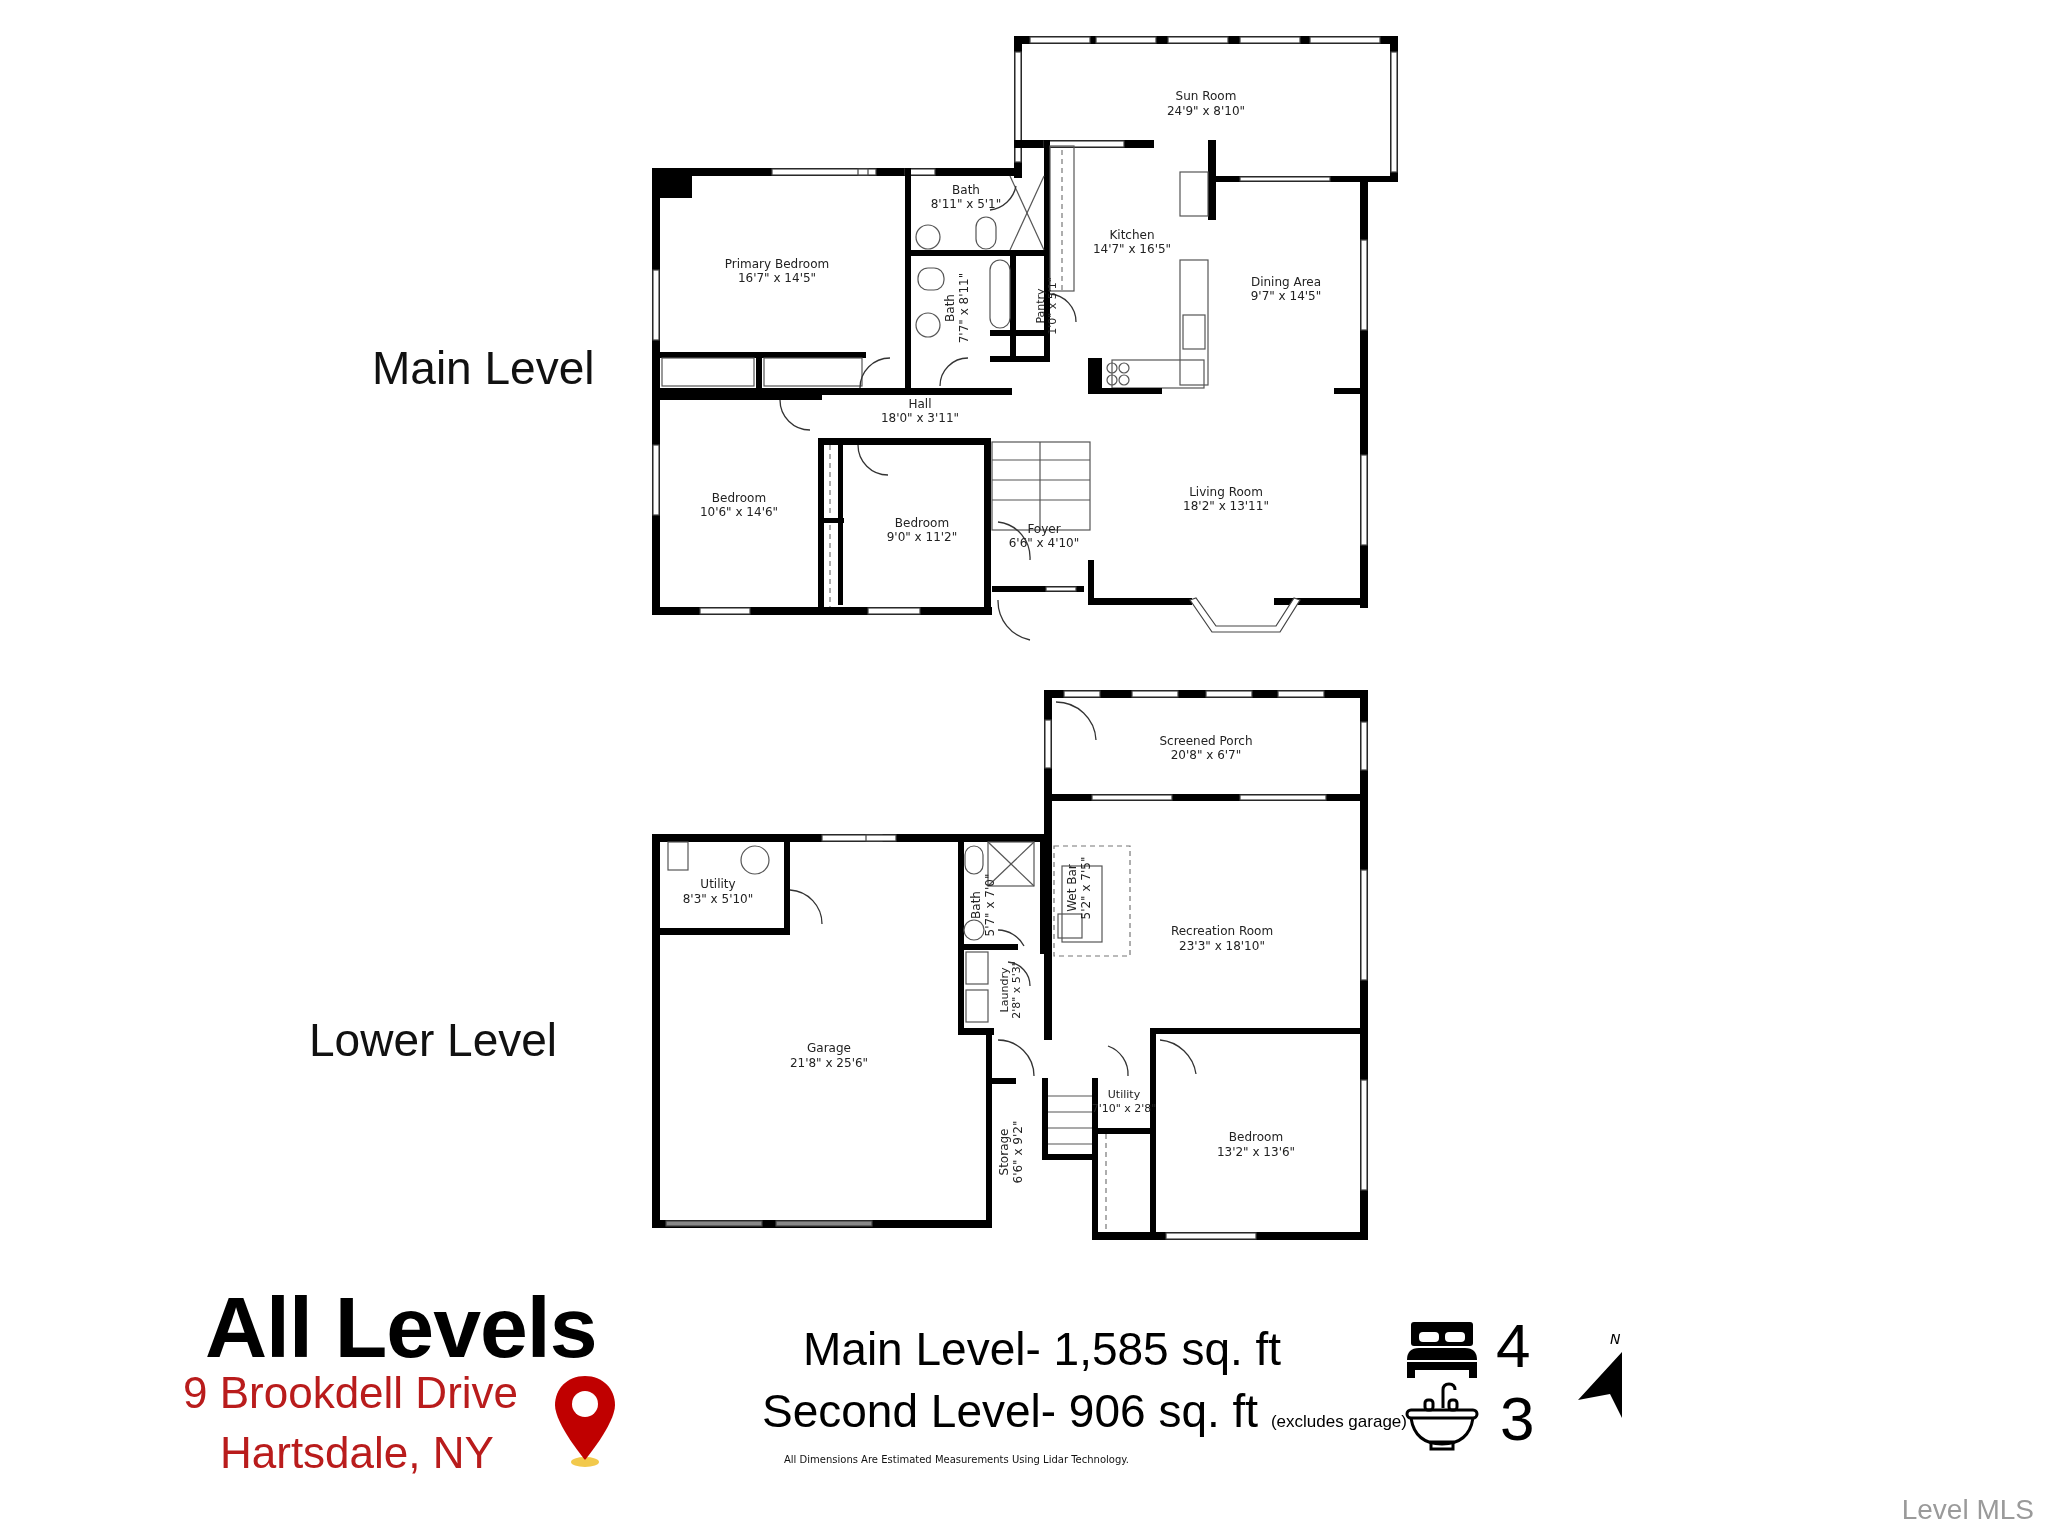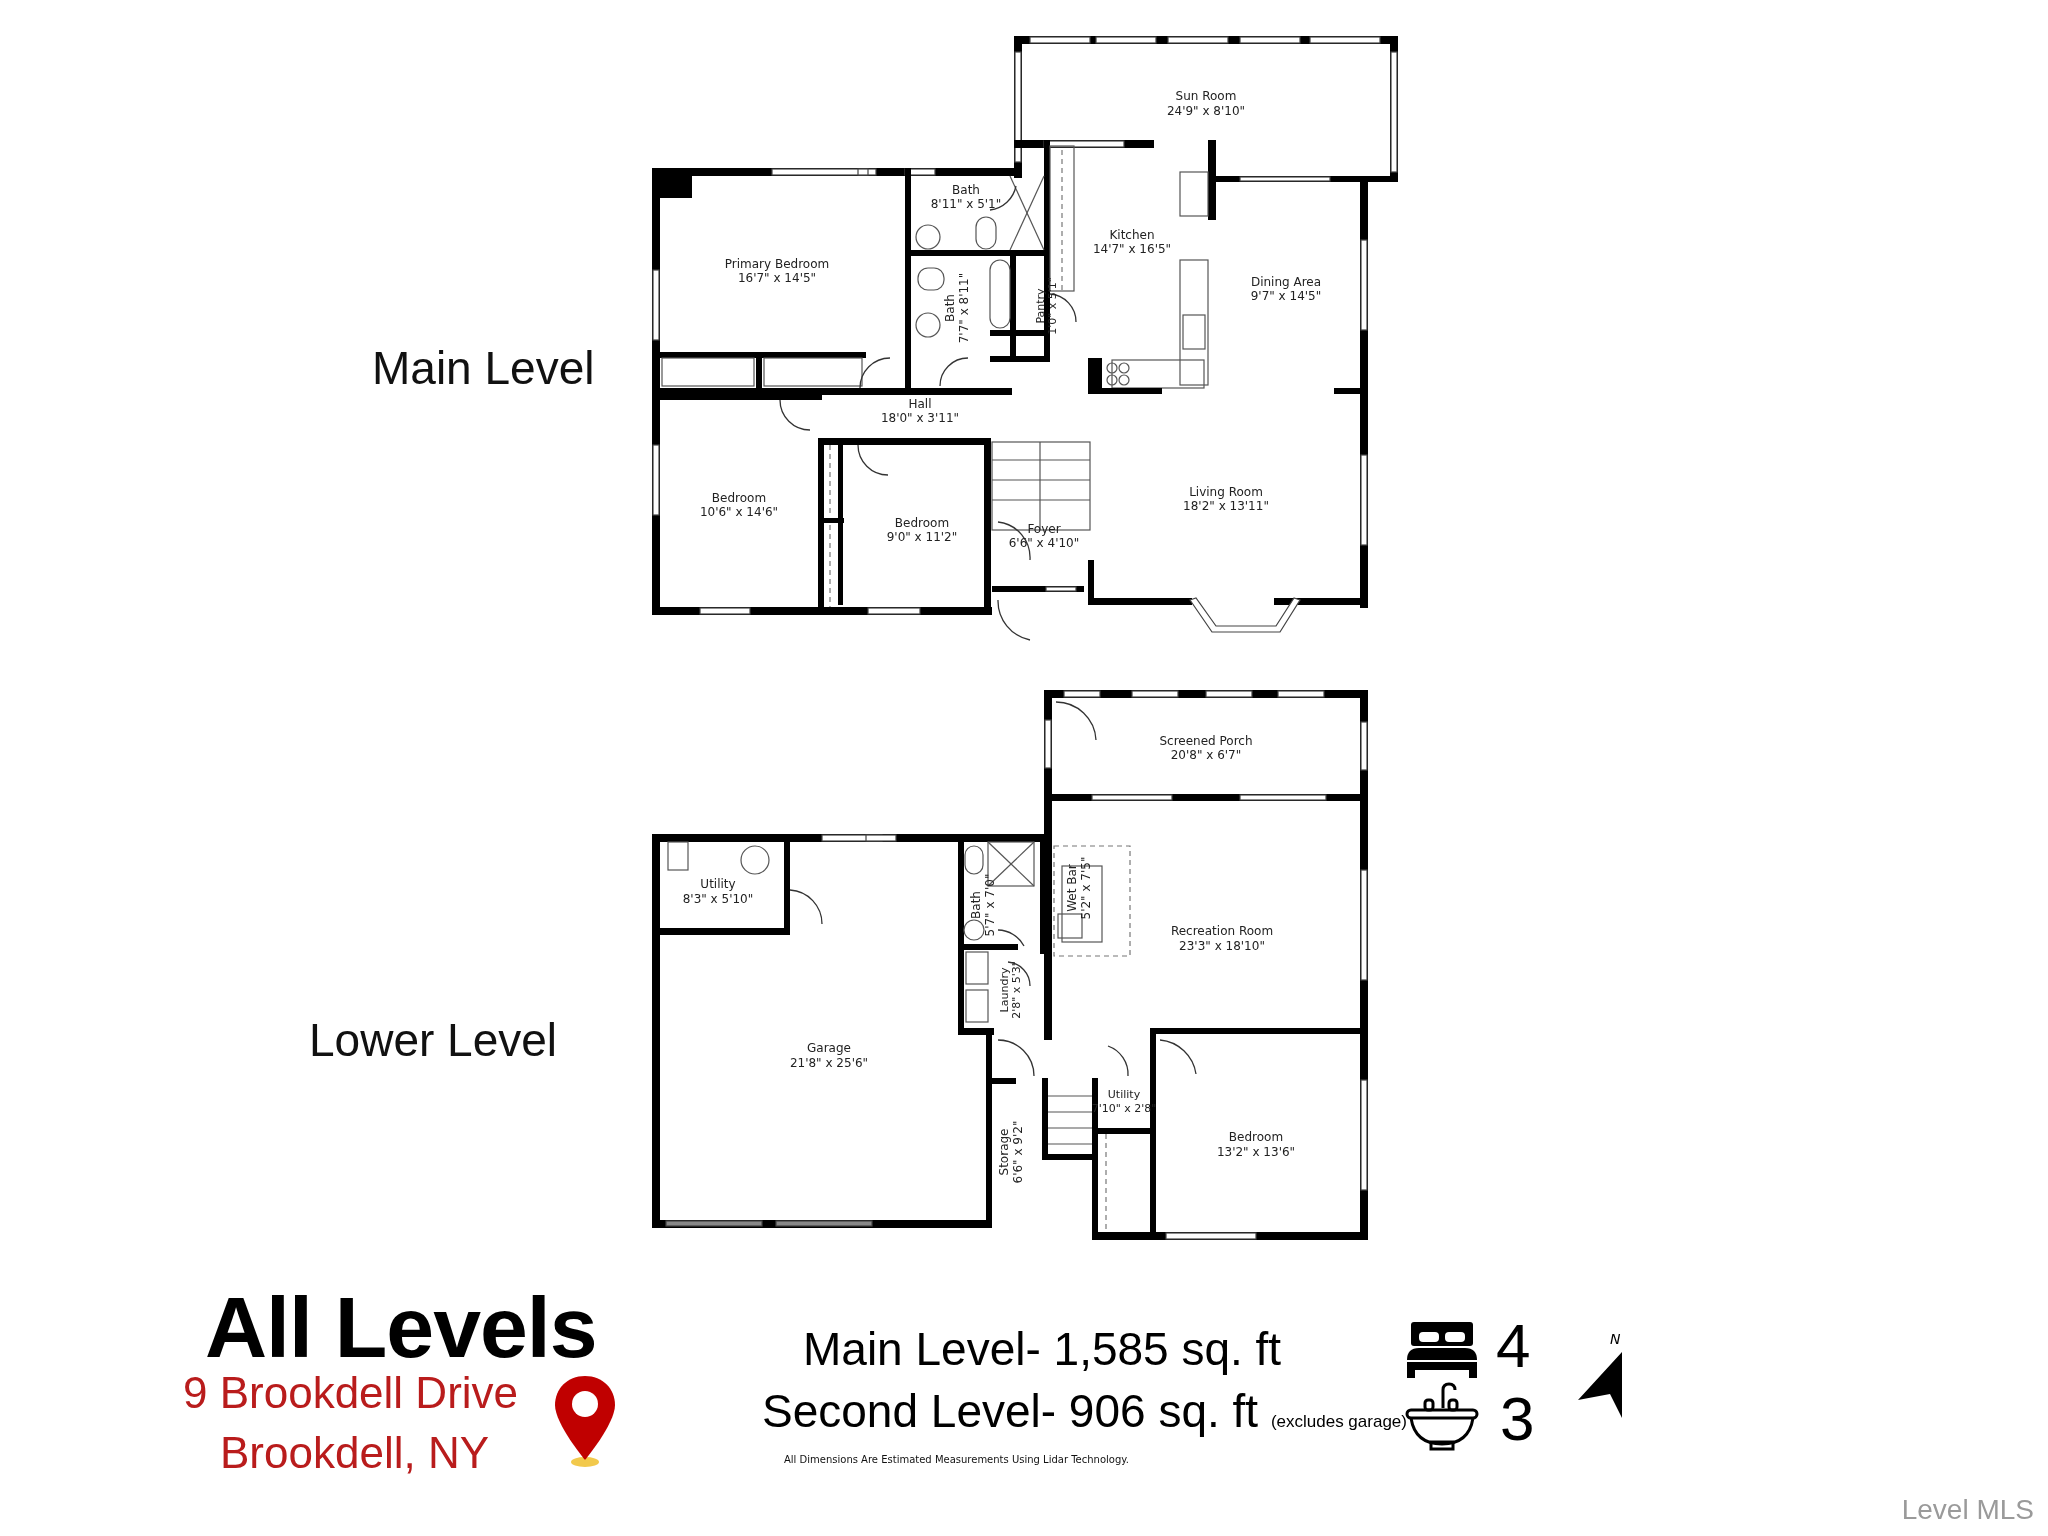--- a/index.html
+++ b/index.html
@@ -244,21 +244,21 @@
     <text class="room-dim" x="1124" y="1112" style="font-size:11px">7'10" x 2'8"</text>
     <text class="room-name" transform="translate(1008,1152) rotate(-90)">Storage</text>
     <text class="room-dim" transform="translate(1022,1152) rotate(-90)">6'6" x 9'2"</text>
     <text class="room-name" x="1256" y="1141">Bedroom</text>
     <text class="room-dim" x="1256" y="1156">13'2" x 13'6"</text>
   </g>
 </svg>
 
 <div class="title">All Levels</div>
 <div class="addr" style="left:183px;top:1368px;">9 Brookdell Drive</div>
-<div class="addr" style="left:220px;top:1428px;">Brookdell, NY</div>
+<div class="addr" style="left:220px;top:1428px;">Hartsdale, NY</div>
 
 <svg class="icon" width="70" height="100" viewBox="0 0 70 100" style="left:550px;top:1372px;">
   <ellipse cx="35" cy="90" rx="14" ry="5" fill="#f2c94c"></ellipse>
   <path d="M35 4 C17 4 5 17 5 33 C5 52 35 88 35 88 C35 88 65 52 65 33 C65 17 53 4 35 4 Z" fill="#c00000"></path>
   <circle cx="35" cy="32" r="13" fill="#ffffff"></circle>
 </svg>
 
 <div class="sqft" style="left:775px;top:1322px;margin-left:28px;"><span>Main Level- 1,585 sq. ft</span></div>
 <div class="sqft" style="left:762px;top:1384px;"><span>Second Level- 906 sq. ft</span> <small>(excludes garage)</small></div>
 <div class="note">All Dimensions Are Estimated Measurements Using Lidar Technology.</div>

